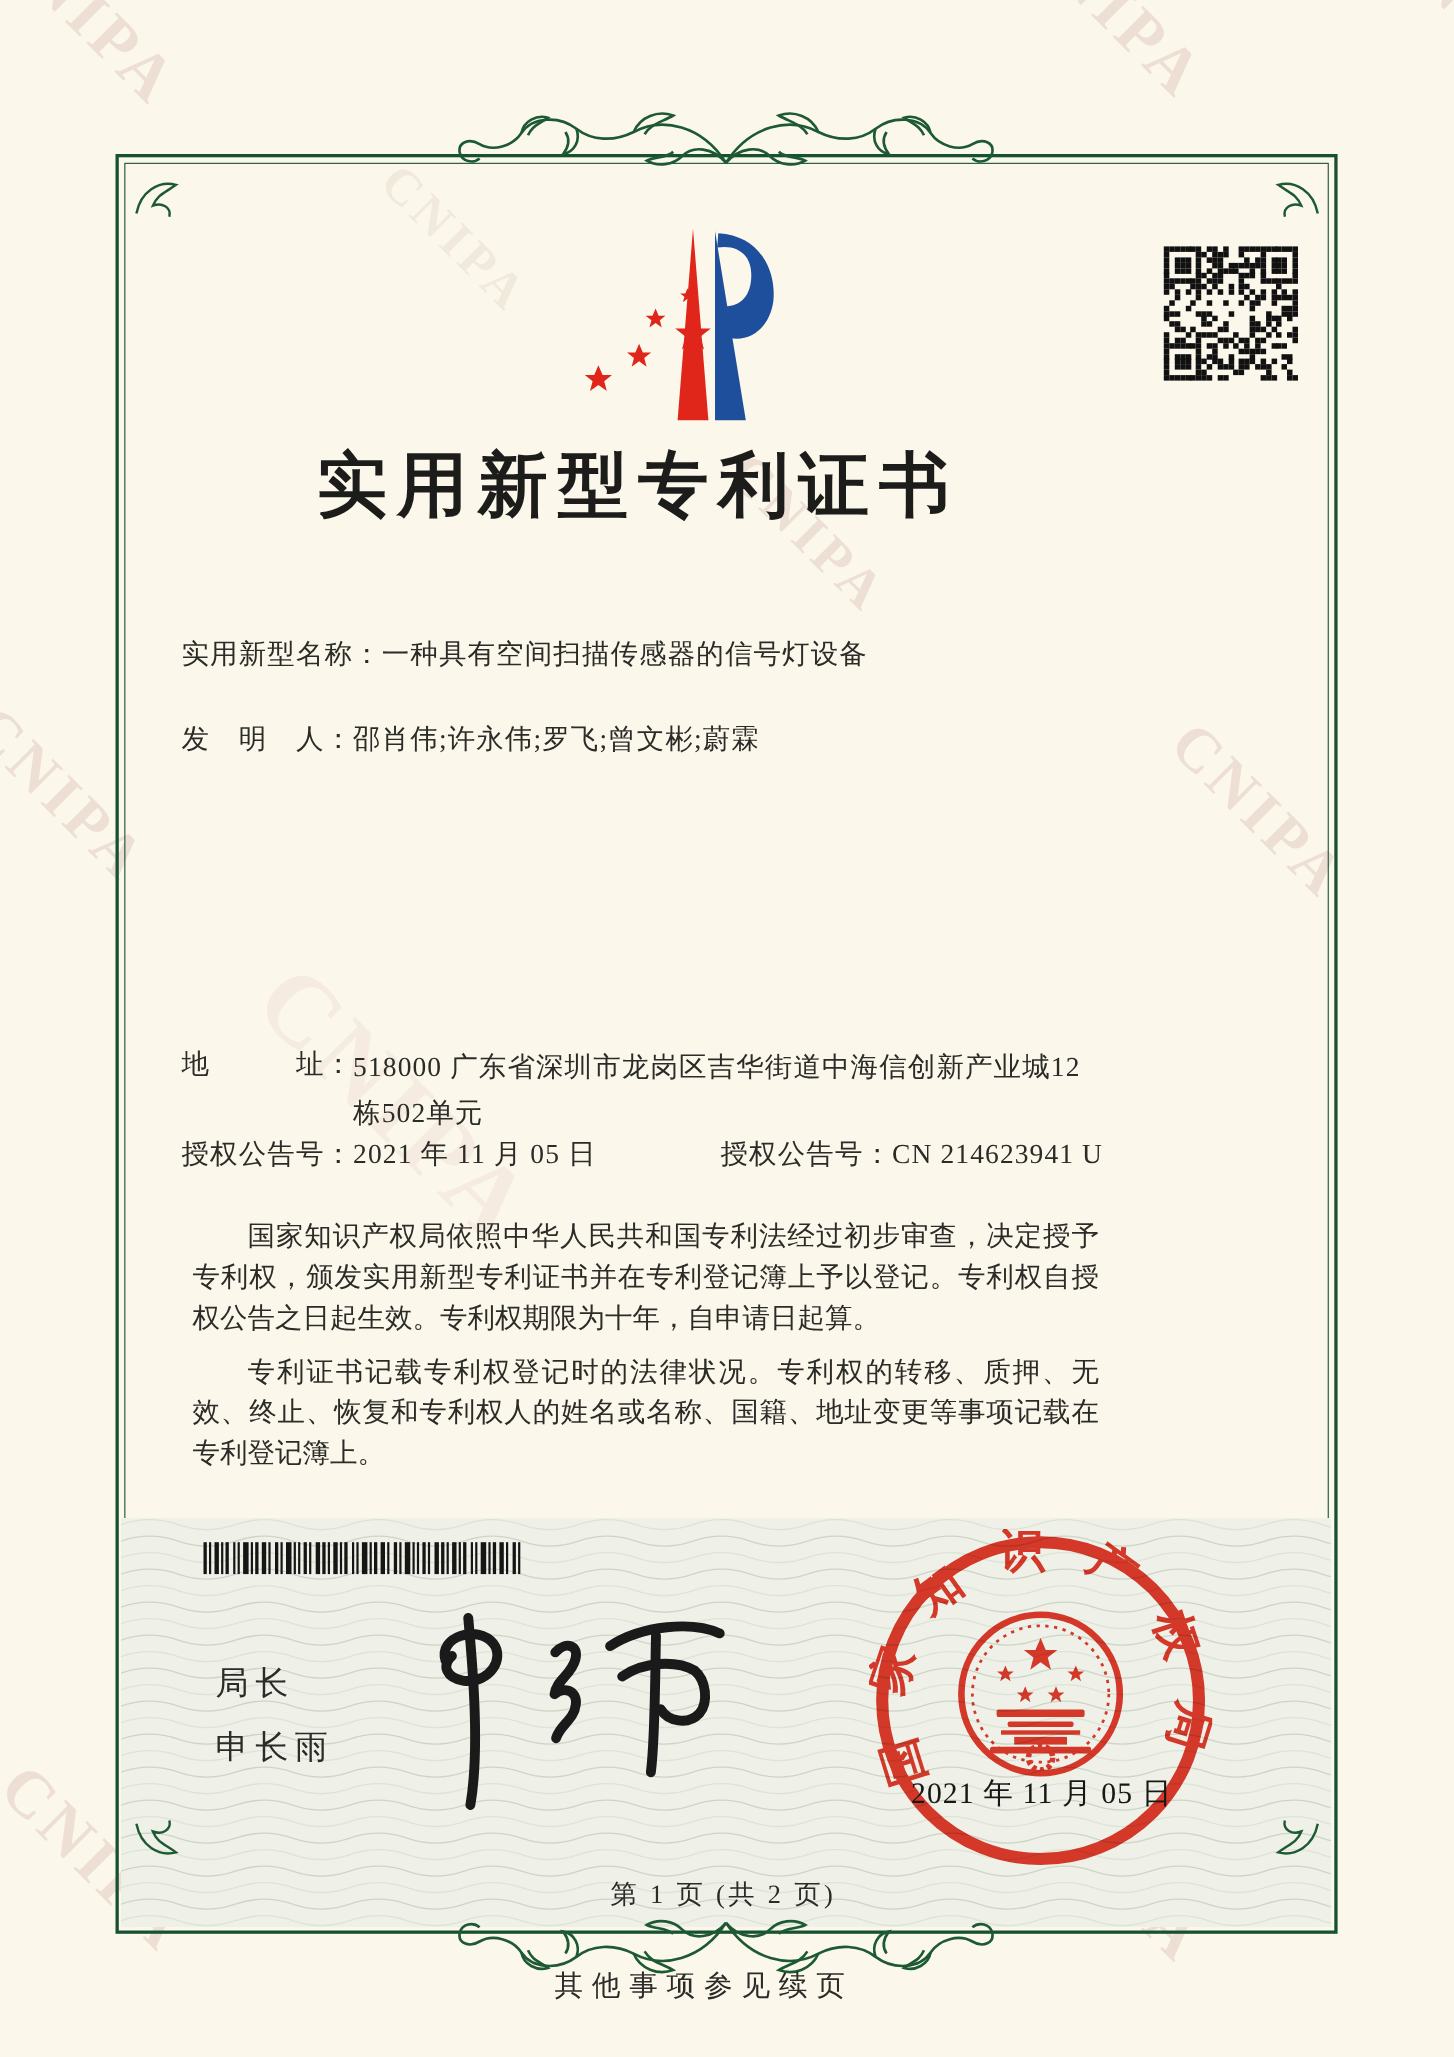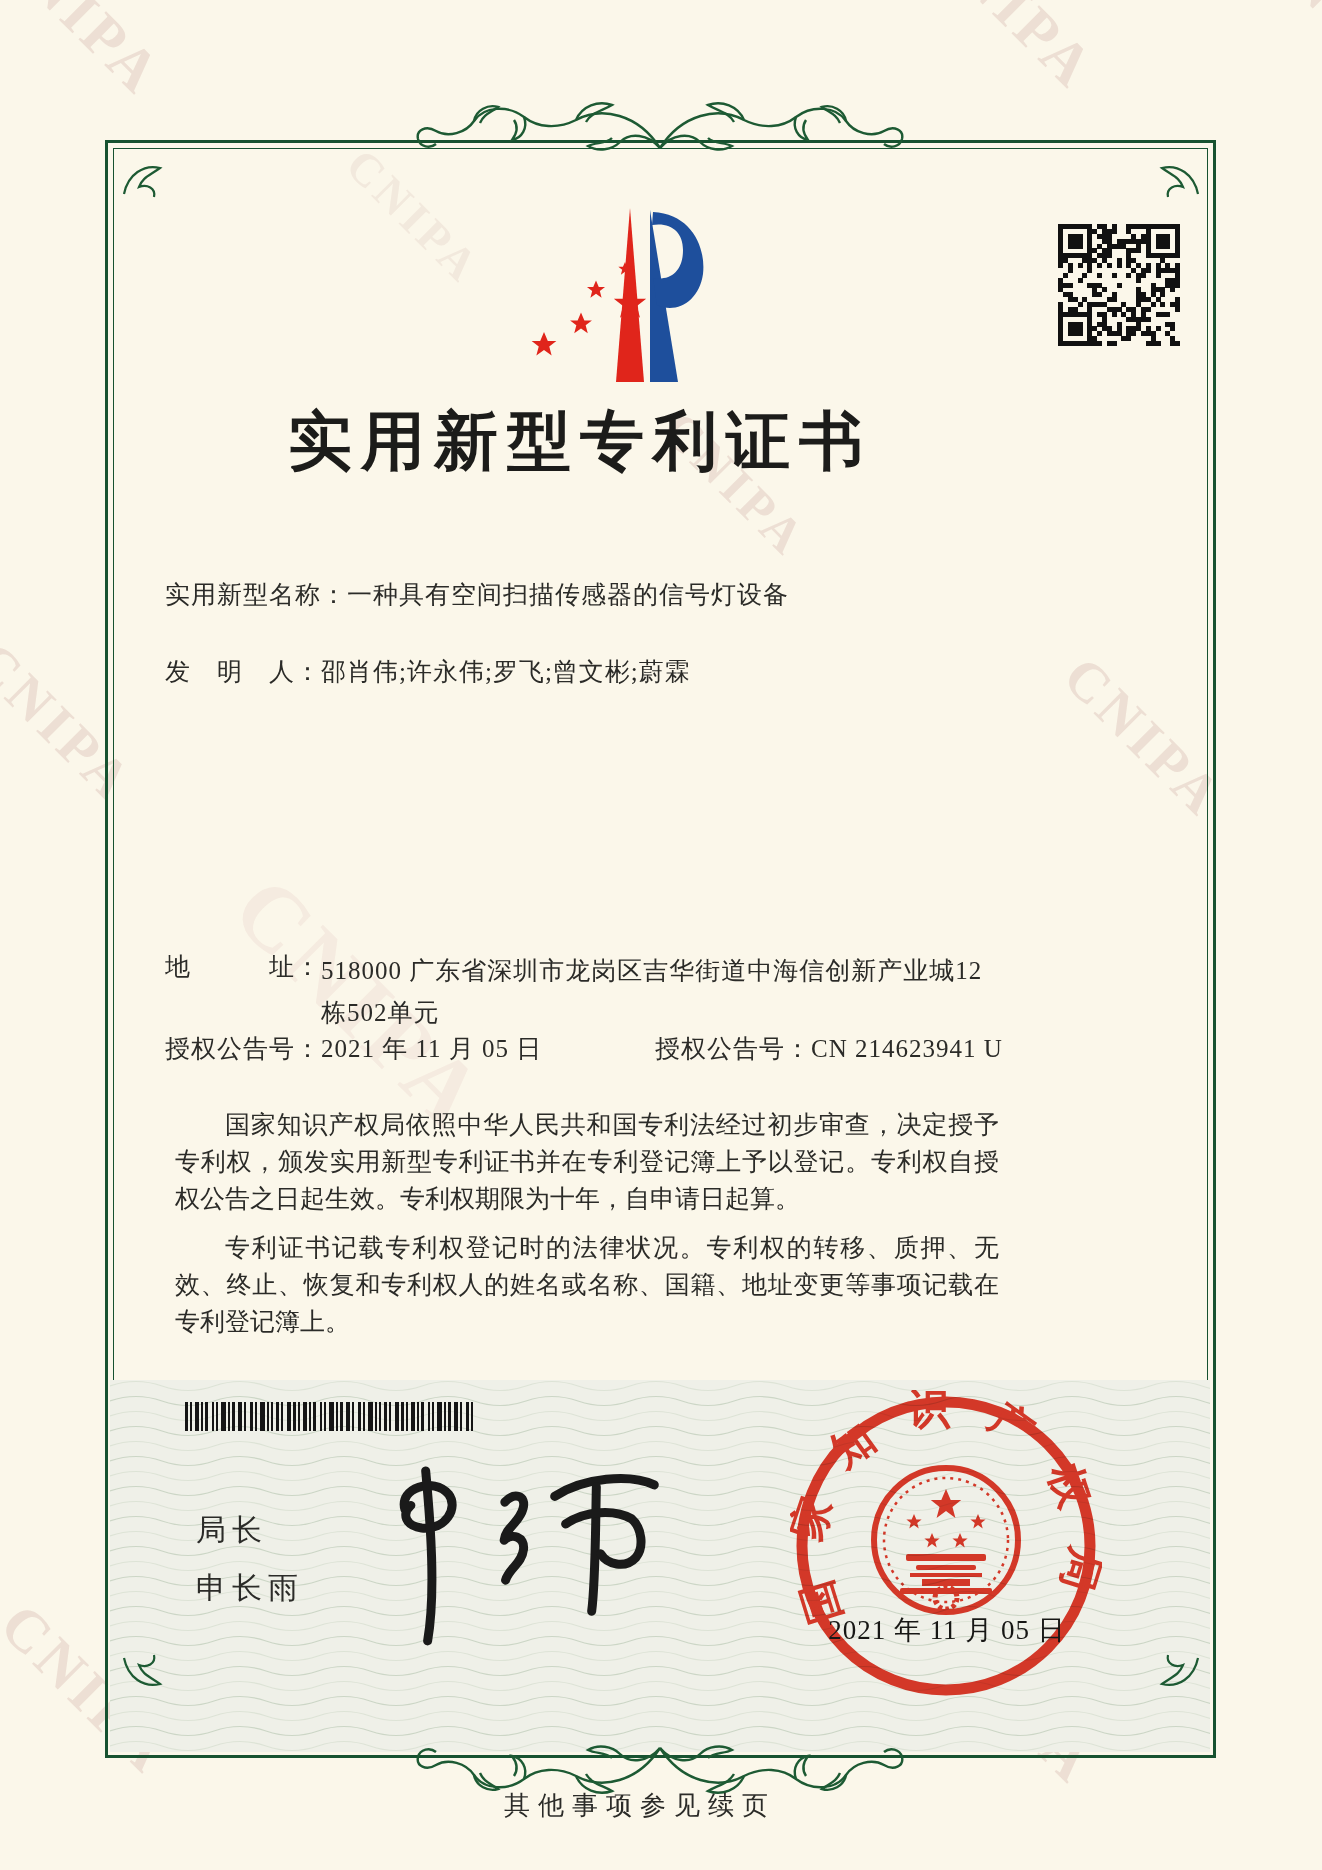--- a/index.html
+++ b/index.html
@@ -583,15 +583,16 @@
         <rect x="-30" y="25" width="60" height="5" rx="2"></rect>
         <rect x="-36" y="33" width="72" height="4"></rect>
         <rect x="-24" y="39" width="48" height="7"></rect>
         <rect x="-46" y="48" width="92" height="6" rx="2"></rect>
       </g>
       <circle cy="58" r="11" fill="none" stroke="#e03020" stroke-width="5" stroke-dasharray="4 3"></circle>
     </g>
   </svg>
   <div class="seal-date">2021 年 11 月 05 日</div>
 
+  <div class="page-info">第 1 页 (共 2 页)</div>
   <div class="continuation">其他事项参见续页</div>
 
 </div>
 
 </body></html>

